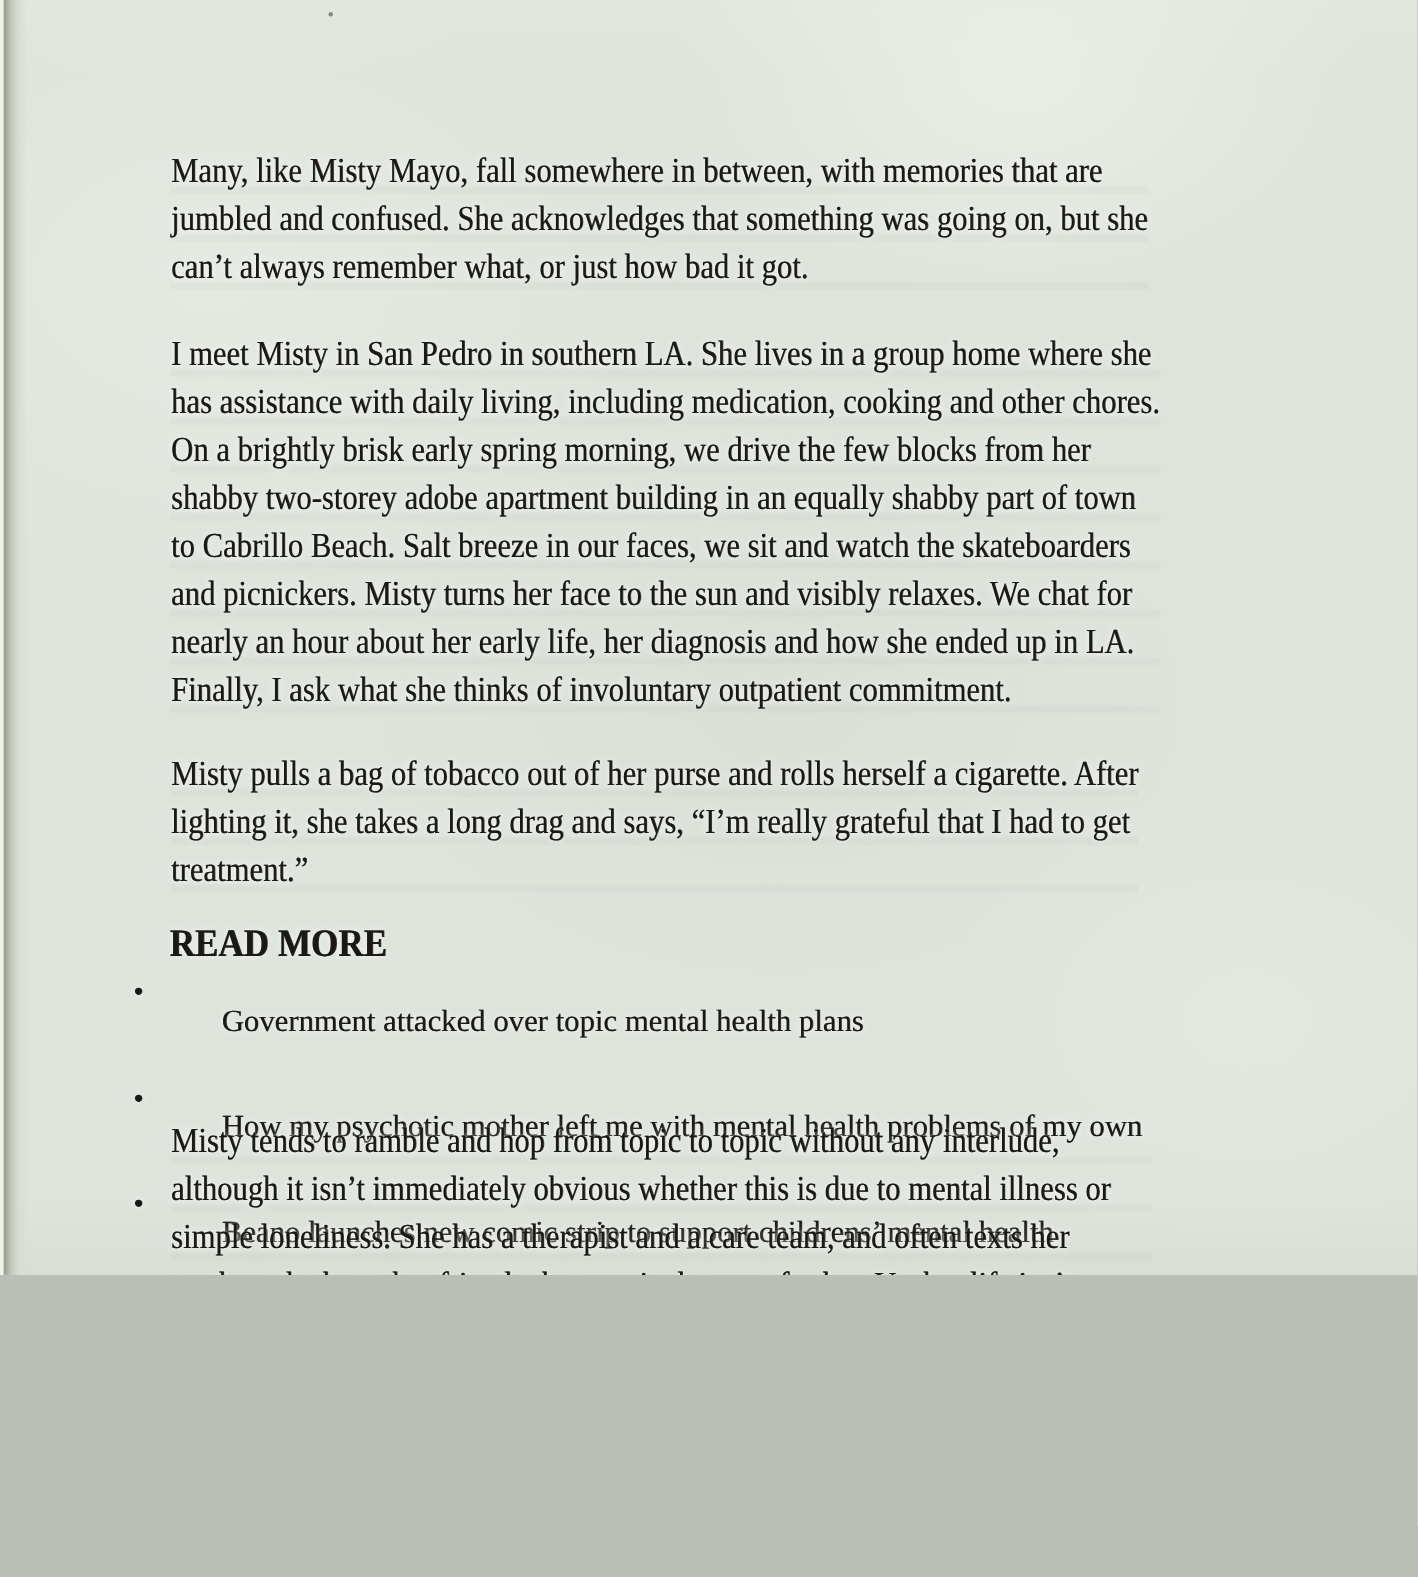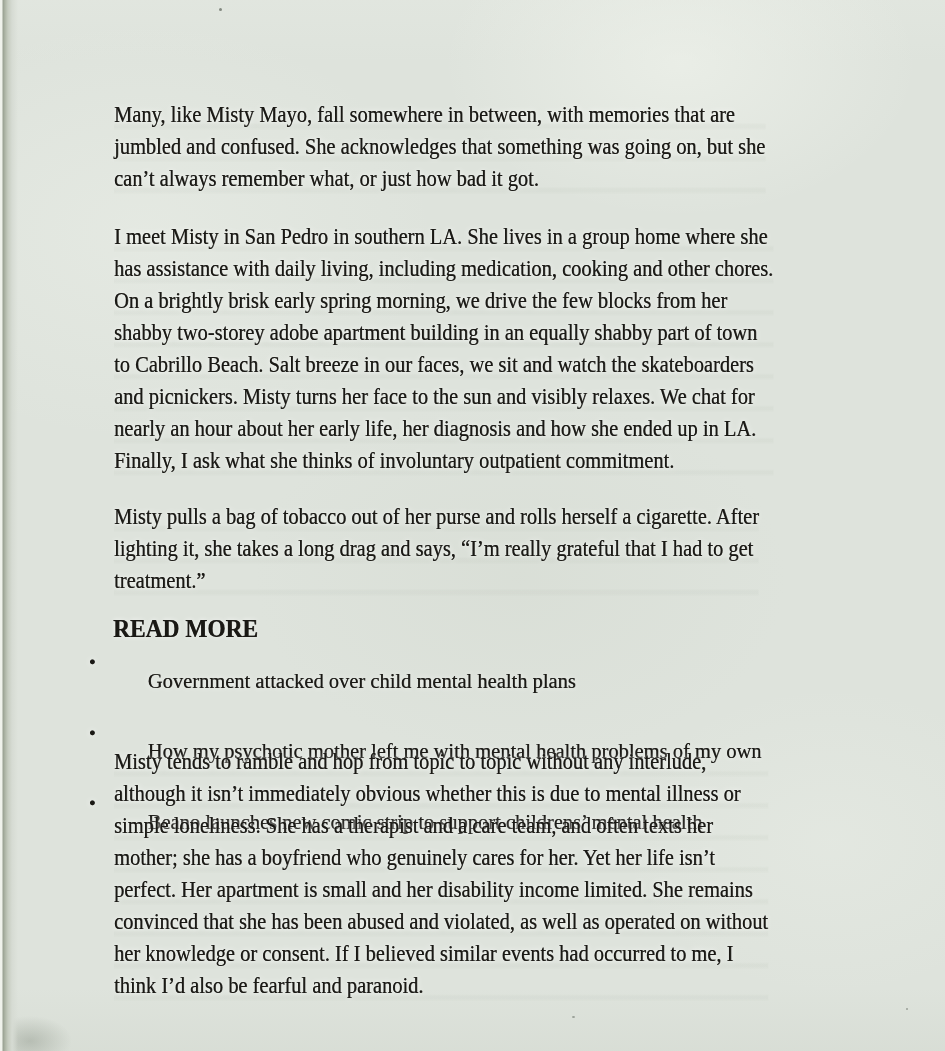--- a/index.html
+++ b/index.html
@@ -1,18 +1,18 @@
 <!DOCTYPE html>
 <html><head>
 <meta charset="utf-8">
 <style>
   html,body{margin:0;padding:0;background:#b9beb6;}
   .page{
     position:relative;
-    width:945px;height:1051px;
+    width:945px;height:850px;
     margin:0;
     overflow:hidden;
     background-color:#dee3dc;
     background-image:
       radial-gradient(340px 220px at 72% 6%, rgba(243,246,239,.55), transparent 70%),
       radial-gradient(420px 300px at 15% 22%, rgba(236,240,233,.45), transparent 70%),
       radial-gradient(380px 260px at 55% 55%, rgba(209,215,205,.35), transparent 70%),
       radial-gradient(300px 220px at 88% 80%, rgba(234,238,231,.40), transparent 70%),
       radial-gradient(60px 36px at 30px 1041px, rgba(104,114,99,.30), transparent 70%),
       linear-gradient(180deg, rgba(231,235,228,.35) 0%, rgba(222,227,220,0) 6%, rgba(222,227,220,0) 94%, rgba(206,212,202,.35) 100%);
@@ -82,21 +82,21 @@
 Finally, I ask what she thinks of involuntary outpatient commitment.</p>
 
   <p class="body-text p3">Misty pulls a bag of tobacco out of her purse and rolls herself a cigarette. After
 lighting it, she takes a long drag and says, “I’m really grateful that I had to get
 treatment.”</p>
 
   <h2 class="read-more-heading">READ MORE</h2>
 
   <ul class="read-more-list">
     <li>
-      <span class="bullet" style="font-size: 11px; top: 4px;">●</span><span>Government attacked over child mental health plans</span>
+      <span class="bullet" style="font-size: 11px; top: 4px;">●</span><span>Government attacked over topic mental health plans</span>
     </li>
     <li>
       <span class="bullet" style="font-size: 11px; top: 4px;">●</span><span>How my psychotic mother left me with mental health problems of my own</span>
     </li>
     <li>
       <span class="bullet" style="font-size: 11px; top: 4px;">●</span><span>Beano launches new comic strip to support childrens’ mental health</span>
     </li>
   </ul>
 
   <p class="body-text p4">Misty tends to ramble and hop from topic to topic without any interlude,

